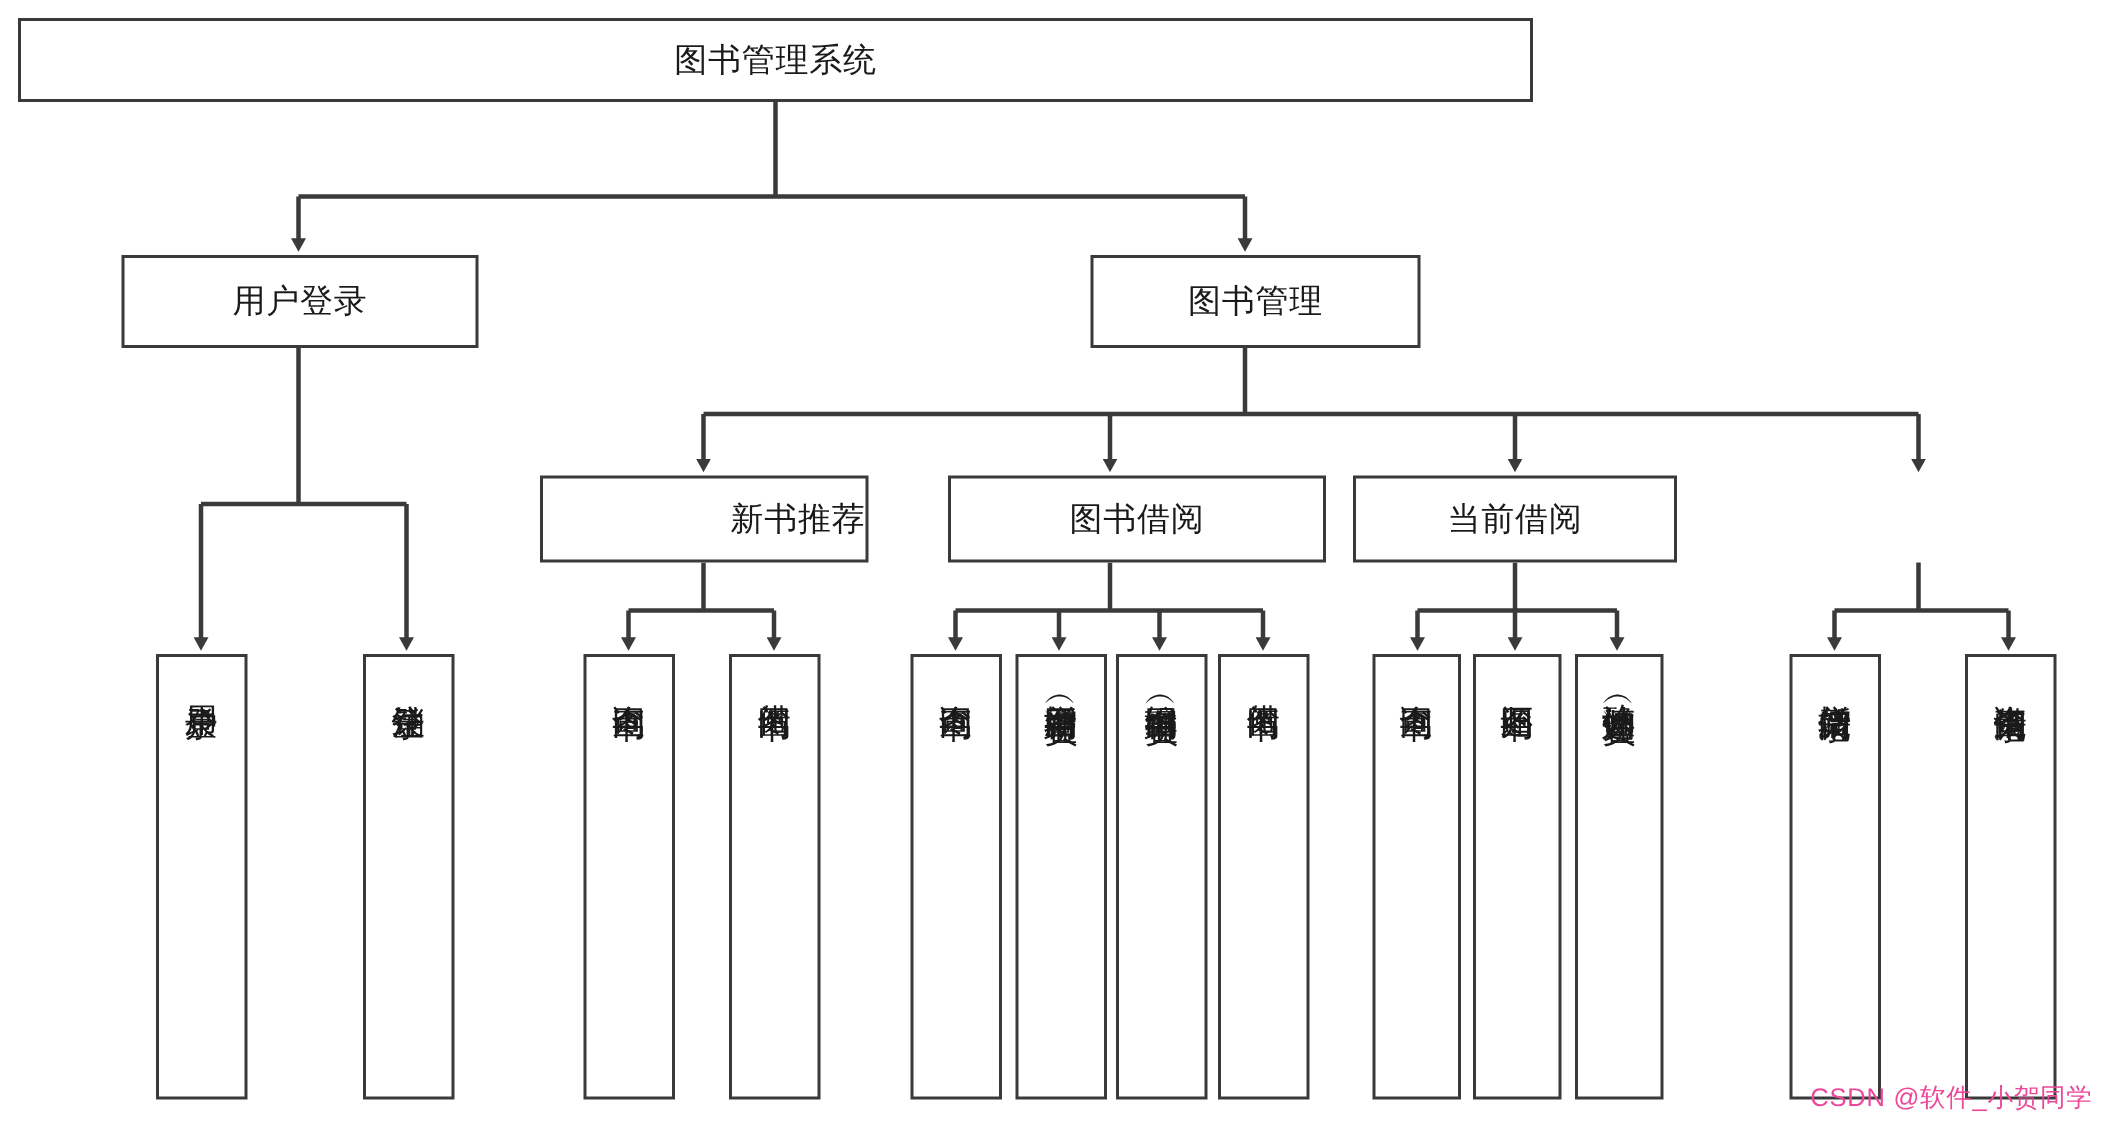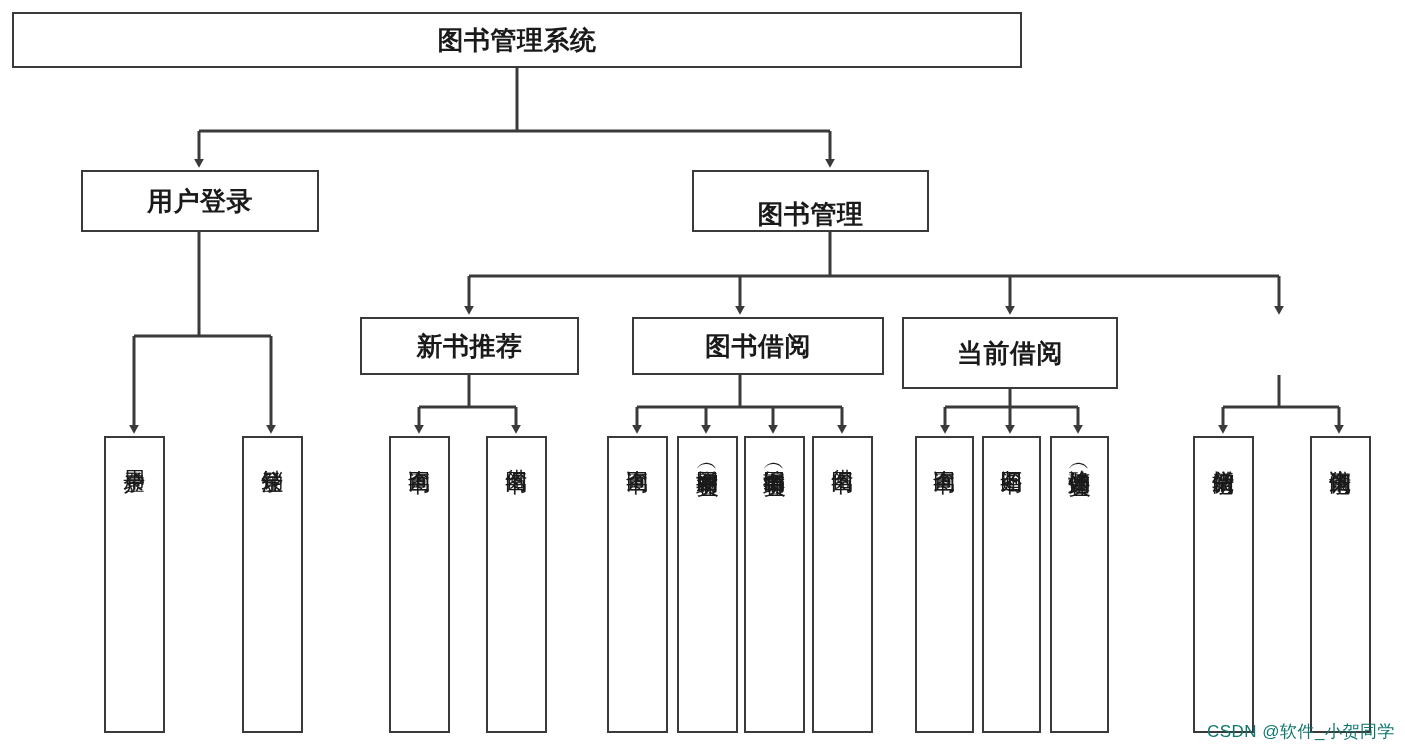--- a/index.html
+++ b/index.html
@@ -35,43 +35,42 @@
     justify-content: center;
     color: #1a1a1a;
   }
   .node-label {
     display: block;
     text-align: center;
     line-height: 1.18;
     color: #1a1a1a;
   }
   .node.horizontal .node-label {
-    font-size: 26px;
+    font-size: 22px;
     letter-spacing: 0.5px;
-    font-weight: bold;
   }
   .node.vertical {
     align-items: flex-start;
     justify-content: center;
     padding-top: 14px;
   }
   .node.vertical .node-label {
     writing-mode: vertical-rl;
     text-orientation: upright;
     font-size: 22px;
     line-height: 1.06;
     letter-spacing: 1px;
     white-space: nowrap;
   }
   #watermark {
     position: absolute;
     right: 10px;
     bottom: 4px;
     font-size: 17px;
-    color: #0f766e;
+    color: #ec4899;
     white-space: nowrap;
     letter-spacing: 0.5px;
   }
 </style>
 </head>
 <body>
 
 <div id="diagram-root">
 
   <svg id="edge-layer" viewBox="0 0 1405 747" width="1405" height="747" xmlns="http://www.w3.org/2000/svg">
@@ -124,31 +123,31 @@
     </g>
   </svg>
 
   <div class="node horizontal" style="left: 12px; top: 12px; width: 1010px; height: 56px;">
     <span class="node-label">图书管理系统</span>
   </div>
 
   <div class="node horizontal" style="left: 81px; top: 170px; width: 238px; height: 62px;">
     <span class="node-label">用户登录</span>
   </div>
-  <div class="node horizontal" style="left: 692px; top: 170px; width: 237px; height: 62px; align-items: flex-end;">
+  <div class="node horizontal" style="left: 727px; top: 170px; width: 220px; height: 62px;">
     <span class="node-label">图书管理</span>
   </div>
 
-  <div class="node horizontal" style="left: 360px; top: 317px; width: 219px; height: 58px;">
+  <div class="node horizontal" style="left: 360px; top: 317px; width: 219px; height: 58px; justify-content: flex-end;">
     <span class="node-label">新书推荐</span>
   </div>
   <div class="node horizontal" style="left: 632px; top: 317px; width: 252px; height: 58px;">
     <span class="node-label">图书借阅</span>
   </div>
-  <div class="node horizontal" style="left: 902px; top: 317px; width: 216px; height: 72px;">
+  <div class="node horizontal" style="left: 902px; top: 317px; width: 216px; height: 58px;">
     <span class="node-label">当前借阅</span>
   </div>
 
   <div class="node vertical" style="left: 104px; top: 436px; width: 61px; height: 297px;">
     <span class="node-label">用户登录</span>
   </div>
   <div class="node vertical" style="left: 242px; top: 436px; width: 61px; height: 297px;">
     <span class="node-label">注销登录</span>
   </div>
   <div class="node vertical" style="left: 389px; top: 436px; width: 61px; height: 297px;">

